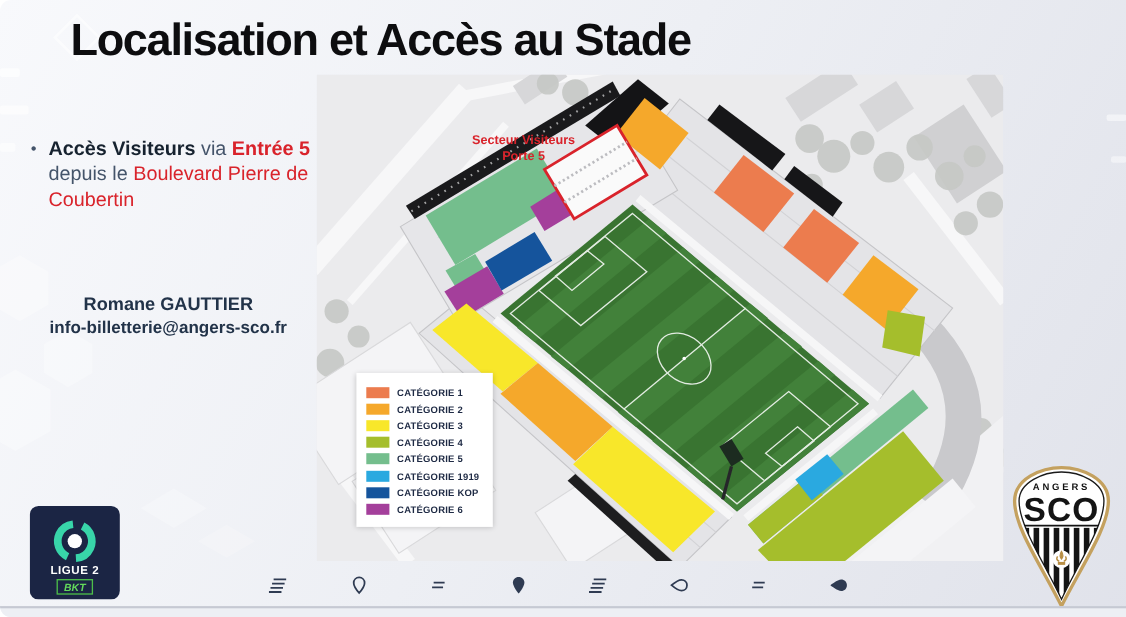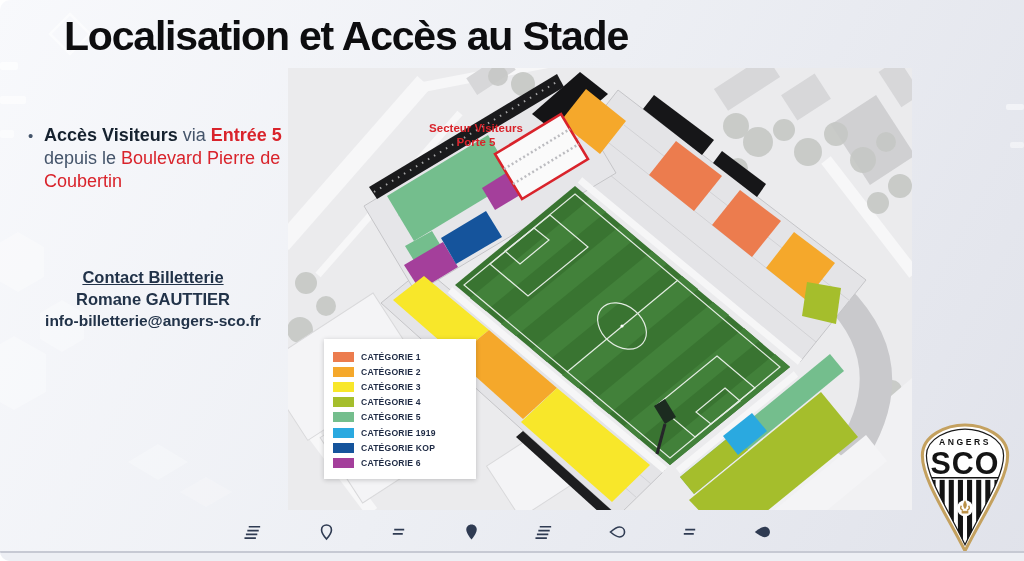--- a/index.html
+++ b/index.html
@@ -17,21 +17,21 @@
   .red-bold{color:#D9232B;font-weight:800;}
   .red{color:#D9232B;}
   .contact{position:absolute;left:0;top:266px;width:306px;text-align:center;color:#223349;
     font-weight:800;font-size:16.5px;line-height:22px;}
   .contact .heading{text-decoration:underline;}
   .contact .email{font-size:15.5px;}
   .map{position:absolute;left:288px;top:68px;width:624px;height:442px;background:#ebebed;}
   .map svg.map-svg{position:absolute;left:0;top:0;}
   .sector-label{position:absolute;left:118px;top:22px;width:140px;text-align:center;
     color:#D9232B;font-weight:800;font-size:11.5px;line-height:13.5px;margin-top:32px;}
-  .legend{position:absolute;left:36px;top:271px;width:152px;background:#ffffff;
+  .legend{position:absolute;left:36px;top:271px;width:124px;background:#ffffff;
     box-shadow:0 1px 5px rgba(0,0,0,.2);padding:10px 9px 8px 9px;box-sizing:border-box;}
   .legend-row{display:flex;align-items:center;height:15.2px;}
   .legend-swatch{width:21px;height:10px;margin-right:7px;flex:none;}
   .legend-label{font-size:8.6px;font-weight:800;color:#1e2a44;letter-spacing:.2px;white-space:nowrap;}
   .ligue2{position:absolute;left:27px;top:460px;}
   .sco{position:absolute;left:916px;top:421px;}
   .icons-row{position:absolute;left:244px;top:521px;width:528px;height:22px;
     display:flex;justify-content:space-between;align-items:center;}
   .icons-row svg{display:block;}
   .bottom-edge{position:absolute;left:0;right:0;bottom:0;height:8px;background:#edeff4;
@@ -56,21 +56,20 @@
     <rect x="1010" y="142" width="14" height="6" rx="2" fill="#ffffff" opacity="0.45"></rect>
   </svg>
 
   <h1 class="title">Localisation et Accès au Stade</h1>
 
   <div>
     <ul class="bullets">
       <li><span class="dark-bold">Accès Visiteurs</span><span> via </span><span class="red-bold">Entrée 5</span><span> depuis le </span><span class="red">Boulevard Pierre de Coubertin</span></li>
     </ul>
     <div class="contact">
-      <div class="heading">Contact Billetterie</div>
       <div>Romane GAUTTIER</div>
       <div class="email">info-billetterie@angers-sco.fr</div>
     </div>
   </div>
 
   <div class="map">
     <svg class="map-svg" width="624" height="442" viewBox="0 0 624 442">
       <rect width="624" height="442" fill="#ebebed"></rect>
 
       <g>
@@ -221,20 +220,30 @@
           <span class="legend-swatch" style="background: rgb(21, 84, 156);"></span>
           <span class="legend-label">CATÉGORIE KOP</span>
         </div>
       <div class="legend-row">
           <span class="legend-swatch" style="background: rgb(164, 63, 155);"></span>
           <span class="legend-label">CATÉGORIE 6</span>
         </div>
     </div>
   </div>
 
+  <div class="ligue2">
+    <svg width="82" height="85" viewBox="0 0 82 85">
+      <rect x="0" y="0" width="82" height="85" rx="8" fill="#1B2544"></rect>
+      <circle cx="41" cy="32" r="15.5" fill="none" stroke="#38D5A9" stroke-width="7" stroke-dasharray="40 9 40 9" transform="rotate(115 41 32)"></circle>
+      <circle cx="41" cy="32" r="6.5" fill="#ffffff"></circle>
+      <text x="41" y="62" text-anchor="middle" font-size="10.5" font-weight="bold" fill="#ffffff" letter-spacing="0.5" font-family="Liberation Sans, sans-serif">LIGUE 2</text>
+      <rect x="25" y="67" width="32" height="13" fill="none" stroke="#4DBE4A" stroke-width="1.2"></rect>
+      <text x="41" y="77" text-anchor="middle" font-size="9.5" font-weight="bold" font-style="italic" fill="#63D95B" font-family="Liberation Sans, sans-serif">BKT</text>
+    </svg>
+  </div>
 
   <div class="sco">
     <svg width="98" height="134" viewBox="0 0 96 132">
       <defs>
         <clipPath id="shieldClip">
           <path d="M48 8 C64 8 86 17 86 34 C86 56 64 88 48 122 C32 88 10 56 10 34 C10 17 32 8 48 8 Z"></path>
         </clipPath>
       </defs>
       <path d="M48 4 C66 4 90 14 90 34 C90 58 66 92 48 128 C30 92 6 58 6 34 C6 14 30 4 48 4 Z" fill="#ffffff" stroke="#C4A15F" stroke-width="3"></path>
       <path d="M48 8 C64 8 86 17 86 34 C86 56 64 88 48 122 C32 88 10 56 10 34 C10 17 32 8 48 8 Z" fill="none" stroke="#1a1a1a" stroke-width="1.2"></path>

